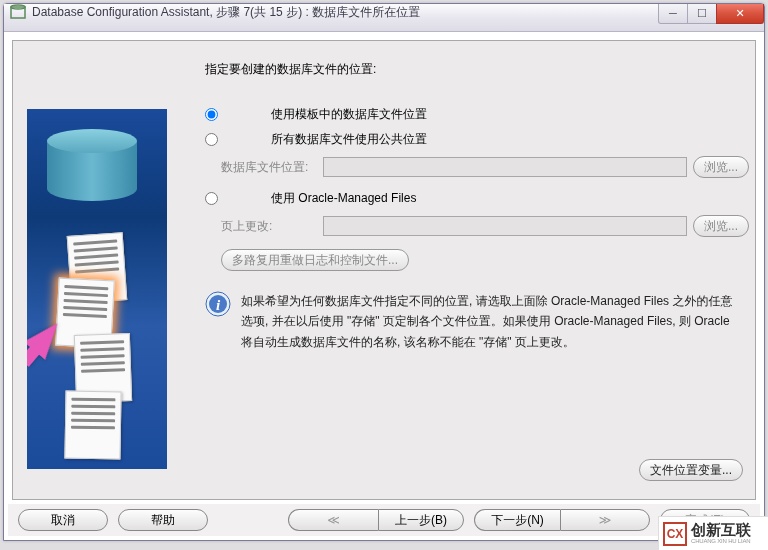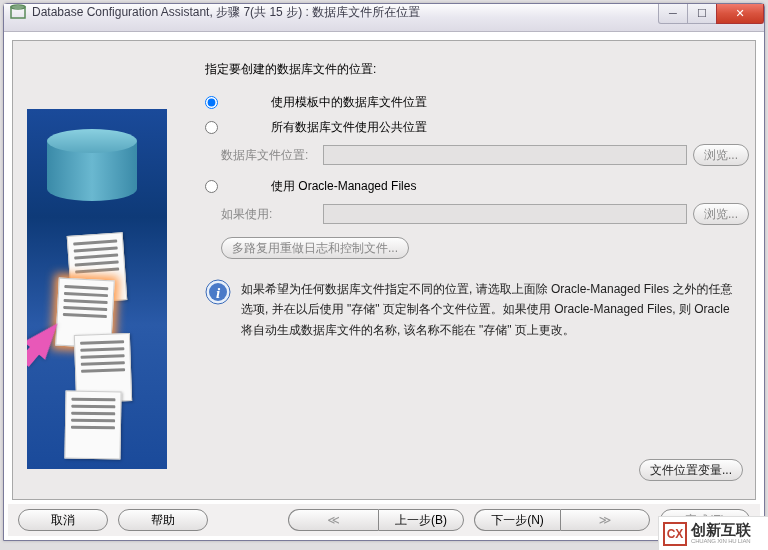--- a/index.html
+++ b/index.html
@@ -28,21 +28,21 @@
   .illus-arrow { position: absolute; left: 5px; top: 210px; width: 0; height: 0; border-left: 14px solid transparent; border-right: 14px solid transparent; border-bottom: 36px solid #e858b8; transform: rotate(40deg); filter: drop-shadow(0 0 2px rgba(0,0,0,0.3)); }
   .illus-arrow::after { content:''; position:absolute; left:-6px; top:34px; width:12px; height:18px; background:#e858b8; }
   .illus-page { position: absolute; width: 56px; height: 68px; background: #fafafa; border: 1px solid #ccc; box-shadow: 1px 1px 3px rgba(0,0,0,0.3); padding: 6px 5px; }
   .illus-page .line { height: 3px; background: #888; margin-bottom: 4px; border-radius: 1px; }
   .page1 { left: 42px; top: 125px; transform: rotate(-4deg); }
   .page2 { left: 30px; top: 170px; transform: rotate(3deg); box-shadow: 0 0 10px 4px #ff9a4a; }
   .page3 { left: 48px; top: 225px; transform: rotate(-2deg); }
   .page4 { left: 38px; top: 282px; transform: rotate(1deg); }
 
   .form-area { position: absolute; left: 186px; right: 6px; top: 20px; bottom: 10px; }
-  .instruction { margin-bottom: 16px; margin-left: 6px; }
+  .instruction { margin-bottom: 28px; margin-left: 6px; }
   .radio-row { display: flex; align-items: center; margin: 8px 0 8px 6px; gap: 47px; }
   .radio-row input { margin-right: 6px; }
   .field-row { display: flex; align-items: center; margin: 2px 0 12px 22px; gap: 6px; }
   .field-label { width: 96px; color: #888; }
   .text-input { flex: 1; height: 20px; border: 1px solid #a8a8a8; background: #e4e2e2; padding: 0 4px; }
   .btn { height: 22px; padding: 0 10px; border: 1px solid #999; border-radius: 11px; background: linear-gradient(to bottom, #fdfdfd, #e2e0e0); color: #888; display: inline-flex; align-items: center; justify-content: center; font-size: 12px; cursor: default; }
   .btn.enabled { color: #222; cursor: pointer; }
   .multiplex-row { margin: 6px 0 16px 22px; }
 
   .info-row { display: flex; align-items: flex-start; margin: 20px 6px 0 6px; gap: 10px; }
@@ -147,21 +147,21 @@
           <span class="field-label">数据库文件位置:</span>
           <input class="text-input" disabled="" value="" style="">
           <button class="btn" disabled="">浏览...</button>
         </div>
 
         <label class="radio-row">
           <input type="radio" name="loc" style="">
           <span>使用 Oracle-Managed Files</span>
         </label>
         <div class="field-row">
-          <span class="field-label">如果使用:</span>
+          <span class="field-label">页上更改:</span>
           <input class="text-input" disabled="" value="" style="">
           <button class="btn" disabled="">浏览...</button>
         </div>
 
         <div class="multiplex-row">
           <button class="btn" disabled="">多路复用重做日志和控制文件...</button>
         </div>
 
         <div class="info-row">
           <span class="info-icon">

